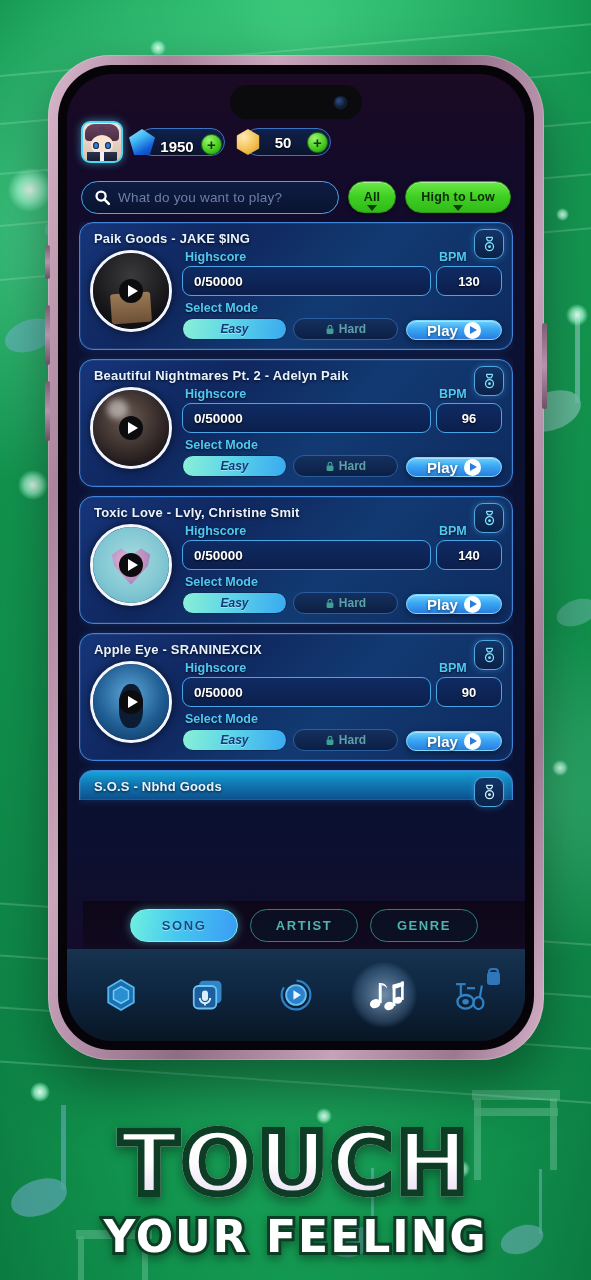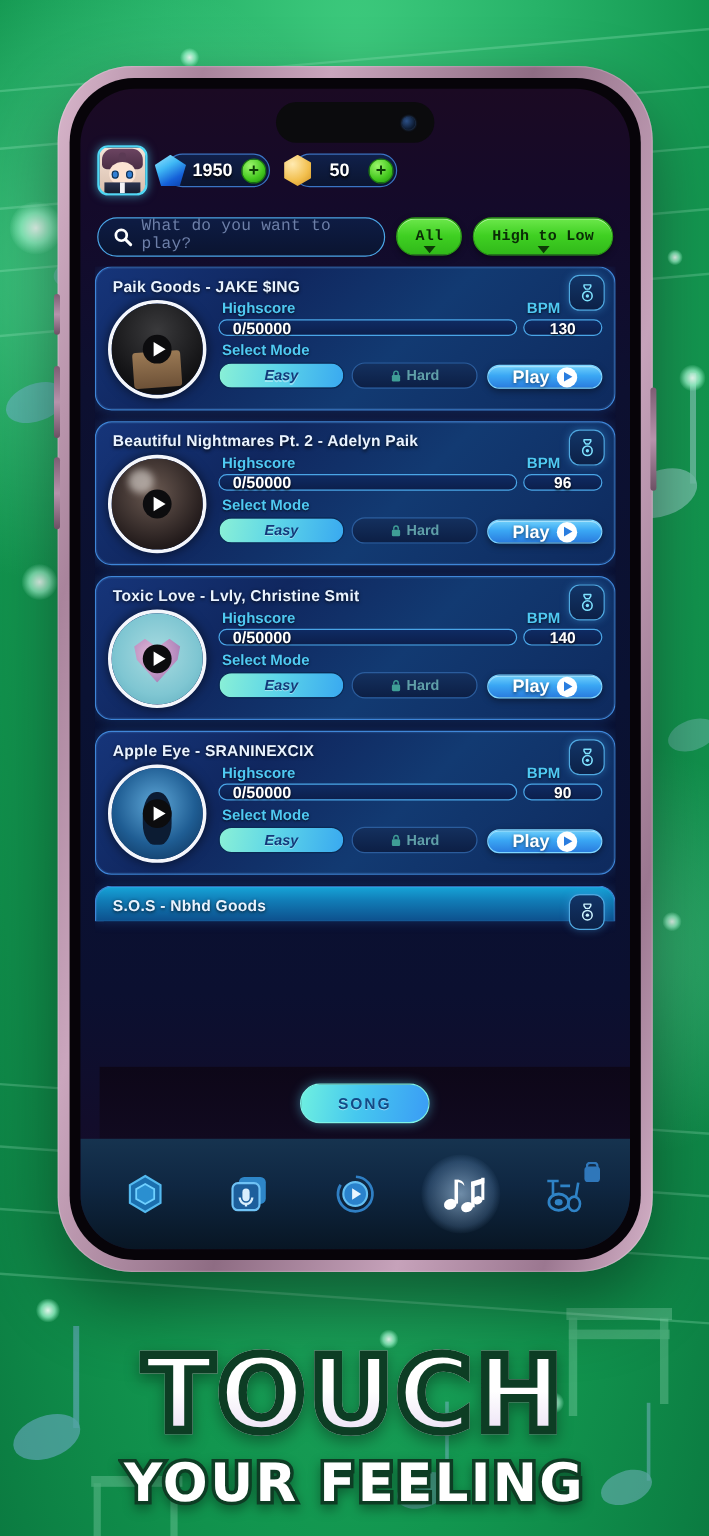--- a/index.html
+++ b/index.html
@@ -97,21 +97,21 @@
     filter:drop-shadow(0 0 4px rgba(255,200,80,.7)); }
   .cur-val { color:#fff; font-weight:bold; font-size:15px; padding:0 7px 0 5px;
     min-width:46px; text-align:center; text-shadow:0 1px 2px #000; }
   .plus { width:21px; height:21px; border-radius:50%; flex:0 0 auto;
     background:radial-gradient(circle at 35% 28%,#9bf56b,#44c81e 60%,#1f8b12 100%);
     border:1px solid #1d7a10; color:#0b3d05; font-weight:bold; font-size:15px;
     display:flex; align-items:center; justify-content:center; line-height:1; }
 
   
   #searchrow { position:absolute; left:0; right:0; top:105px; height:36px;
-    display:flex; align-items:center; gap:9px; padding:0 14px; z-index:20;font-family:Liberation Mono, monospace; }
+    display:flex; align-items:center; gap:9px; padding:0 14px; z-index:20; }
   #searchbox { flex:1; height:33px; border-radius:17px; display:flex; align-items:center;
     gap:7px; padding:0 12px;
     background:linear-gradient(180deg,#0e1c44,#0a1430);
     border:1px solid #4ba7e8; }
   #searchbox svg { flex:0 0 auto; }
   #searchtext { color:#6d7fa8; font-size:13.5px; letter-spacing:.2px; }
   .greenpill { height:32px; border-radius:16px; padding:0 15px; position:relative;
     background:linear-gradient(180deg,#6ce84b 0%,#3fd022 48%,#31b91a 100%);
     border:1px solid #2a9a14; display:flex; align-items:center; justify-content:center;
     color:#0a2c06; font-weight:bold; font-size:12.5px; letter-spacing:.2px;
@@ -159,21 +159,21 @@
   .art4 { position:absolute; inset:0;
     background:radial-gradient(circle at 48% 40%,#5fa8d8,#1f5d93 55%,#0a2c53 100%); }
   .art4:after{ content:""; position:absolute; left:34%; top:26%; width:32%; height:58%;
     background:#0c1c33; border-radius:46% 46% 40% 40%; }
   .fields { flex:1; min-width:0; }
   .row1 { display:flex; gap:5px; align-items:flex-end; }
   .col-hs { flex:1; min-width:0; }
   .col-bpm { width:66px; flex:0 0 auto; }
   .flabel { color:#4fc9f2; font-weight:bold; font-size:12.5px; padding-left:3px;
     margin-bottom:2px; text-shadow:0 1px 2px rgba(0,0,0,.7); }
-  .fbox { height:14px; border-radius:9px; border:1px solid #4aa5e6;
+  .fbox { height:30px; border-radius:9px; border:1px solid #4aa5e6;
     background:linear-gradient(180deg,#0f2b63,#0c1f4c);
     display:flex; align-items:center; padding:0 11px; color:#fff;
     font-weight:bold; font-size:13.5px; text-shadow:0 1px 2px #000; }
   .fbox.center { justify-content:center; padding:0; font-size:13px; }
   .row2 { display:flex; align-items:flex-end; gap:8px; margin-top:5px; }
   .modewrap { flex:1; min-width:0; }
   .modelabel { color:#4fc9f2; font-weight:bold; font-size:12.5px; padding-left:3px;
     margin-bottom:3px; text-shadow:0 1px 2px rgba(0,0,0,.7); }
   .modes { display:flex; gap:6px; }
   .mode { height:22px; flex:1; border-radius:11px; display:flex; align-items:center;
@@ -188,21 +188,21 @@
     display:flex; align-items:center; justify-content:center; gap:6px;
     color:#fff; font-weight:bold; font-size:15px; text-shadow:0 1px 3px rgba(0,0,0,.55);
     box-shadow:0 2px 6px rgba(0,0,0,.4), 0 1px 0 rgba(255,255,255,.4) inset; }
   .playbtn .pc { width:17px; height:17px; border-radius:50%; background:#fff;
     display:flex; align-items:center; justify-content:center; }
   .playbtn .pc:after { content:""; width:0; height:0; margin-left:2px;
     border-top:4.5px solid transparent; border-bottom:4.5px solid transparent;
     border-left:7px solid #2a7ddf; }
 
   
-  #cats { position:absolute; left:16px; right:0; bottom:92px; height:60px; z-index:20;
+  #cats { position:absolute; left:16px; right:0; bottom:92px; height:48px; z-index:20;
     display:flex; align-items:center; justify-content:center; gap:12px;
     background:linear-gradient(180deg,#0d0718 0%,#110a20 100%); }
   .cat { height:33px; min-width:108px; padding:0 20px; border-radius:17px;
     display:flex; align-items:center; justify-content:center;
     font-weight:bold; font-size:13px; letter-spacing:1.6px; }
   .cat.on { background:linear-gradient(100deg,#6ff0e0 0%,#46c8ef 45%,#3a9cf5 100%);
     border:1px solid #7ff3e6; color:#124a86; text-shadow:0 1px 0 rgba(255,255,255,.45);
     box-shadow:0 0 10px rgba(90,220,255,.45); }
   .cat.off { background:rgba(10,22,40,.55); border:1px solid #2e7f7a; color:#4fb3ae; }
 
@@ -317,21 +317,21 @@
     <div id="topbar">
       <div id="avatar">
         <div class="av-hair"></div>
         <div class="av-face"></div>
         <div class="av-eye l"></div>
         <div class="av-eye r"></div>
         <div class="av-body"></div>
       </div>
 
 
-      <div class="currency" style="margin-left:6px;">
+      <div class="currency" style="margin-left:6px;align-items:flex-end;">
         <div class="cur-ico">
               <div class="gem"></div>
             </div>
         <div class="cur-val">1950</div>
         <div class="plus">+</div>
       </div>
 
       <div class="currency" style="margin-left:10px;">
         <div class="cur-ico">
               <div class="coin"></div>
@@ -570,20 +570,26 @@
             <circle cx="12" cy="15" r="2" fill="#cdf4ff"></circle>
           </svg>
         </div>
       </div>
 
     </div>
 
     <div id="cats">
       <div class="cat on">
         <span>SONG</span>
+      </div>
+      <div class="cat off">
+        <span>ARTIST</span>
+      </div>
+      <div class="cat off">
+        <span>GENRE</span>
       </div>
     </div>
 
     <div id="nav">
 
       <div class="navitem">
         <svg width="36" height="36" viewBox="0 0 24 24">
           <path d="M12 2l8.5 5v10L12 22 3.5 17V7z" fill="#1b6fae" stroke="#53b9ef" stroke-width="1.2"></path>
           <path d="M12 6.4l5 2.9v5.4l-5 2.9-5-2.9V9.3z" fill="#2a8fd0" stroke="#6fd0ff" stroke-width="1"></path>
         </svg>

